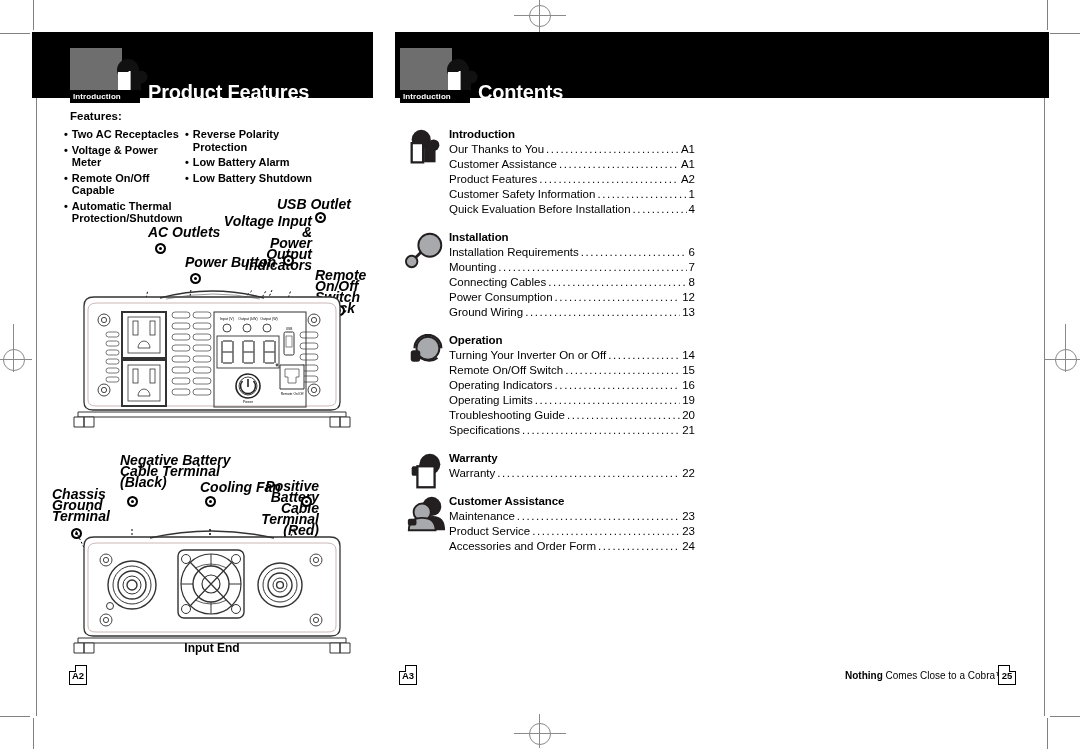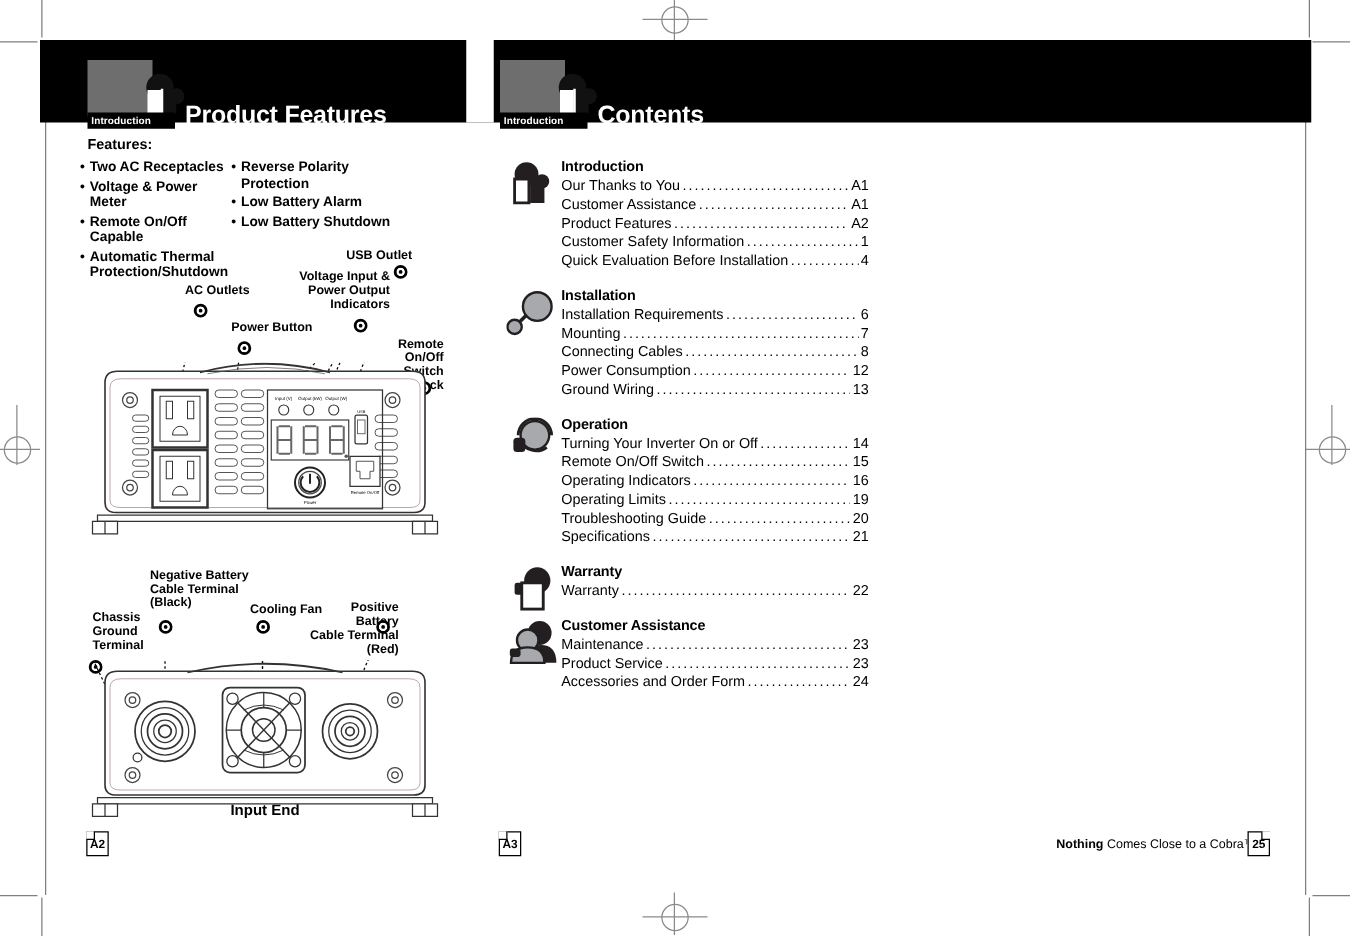--- a/index.html
+++ b/index.html
@@ -74,25 +74,26 @@
     font-size: 11.5px; font-weight: 700; color: #000;
   }
   .feat-col { position: absolute; font-size: 11px; font-weight: 700; color: #000; }
   .feat-item { display: flex; margin-bottom: 3px; line-height: 12.5px; }
   .feat-bullet { margin-right: 4px; }
   .feat-text { white-space: pre-line; }
 
   
   .callout {
     position: absolute;
-    font-size: 10px;
+    font-size: 14px;
     font-weight: 700;
     color: #000;
     line-height: 11px;
     white-space: pre-line;
+    font-style: italic;
   }
   .cal-dot {
     position: absolute;
     width: 11px; height: 11px;
     border-radius: 50%;
     border: 2px solid #000;
     background: #000;
     box-shadow: inset 0 0 0 2px #fff;
   }
 
@@ -408,21 +409,21 @@
   <div class="cal-dot" style="left:127px;top:496px;"></div>
 
   <div class="callout" style="left:247px;top:481px;width:72px;text-align:right;">Positive Battery
 Cable Terminal
 (Red)</div>
   <div class="cal-dot" style="left:301px;top:496px;"></div>
 
   <div class="callout" style="left:200px;top:482px;">Cooling Fan</div>
   <div class="cal-dot" style="left:205px;top:496px;"></div>
 
-  <div class="callout" style="left:74px;top:489px;">Chassis
+  <div class="callout" style="left:52px;top:489px;">Chassis
 Ground
 Terminal</div>
   <div class="cal-dot" style="left:71px;top:528px;"></div>
 
   <svg class="drawing" style="left:62px;top:528px;" width="300" height="135" viewBox="0 0 300 135">
     <g stroke="#000" stroke-width="1" stroke-dasharray="2 2" fill="none">
       <path d="M70 -27 L 70 45"></path>
       <path d="M148 -27 L 148 42"></path>
       <path d="M148 -27 L 148 58"></path>
       <path d="M244 -27 L 212 48"></path>

